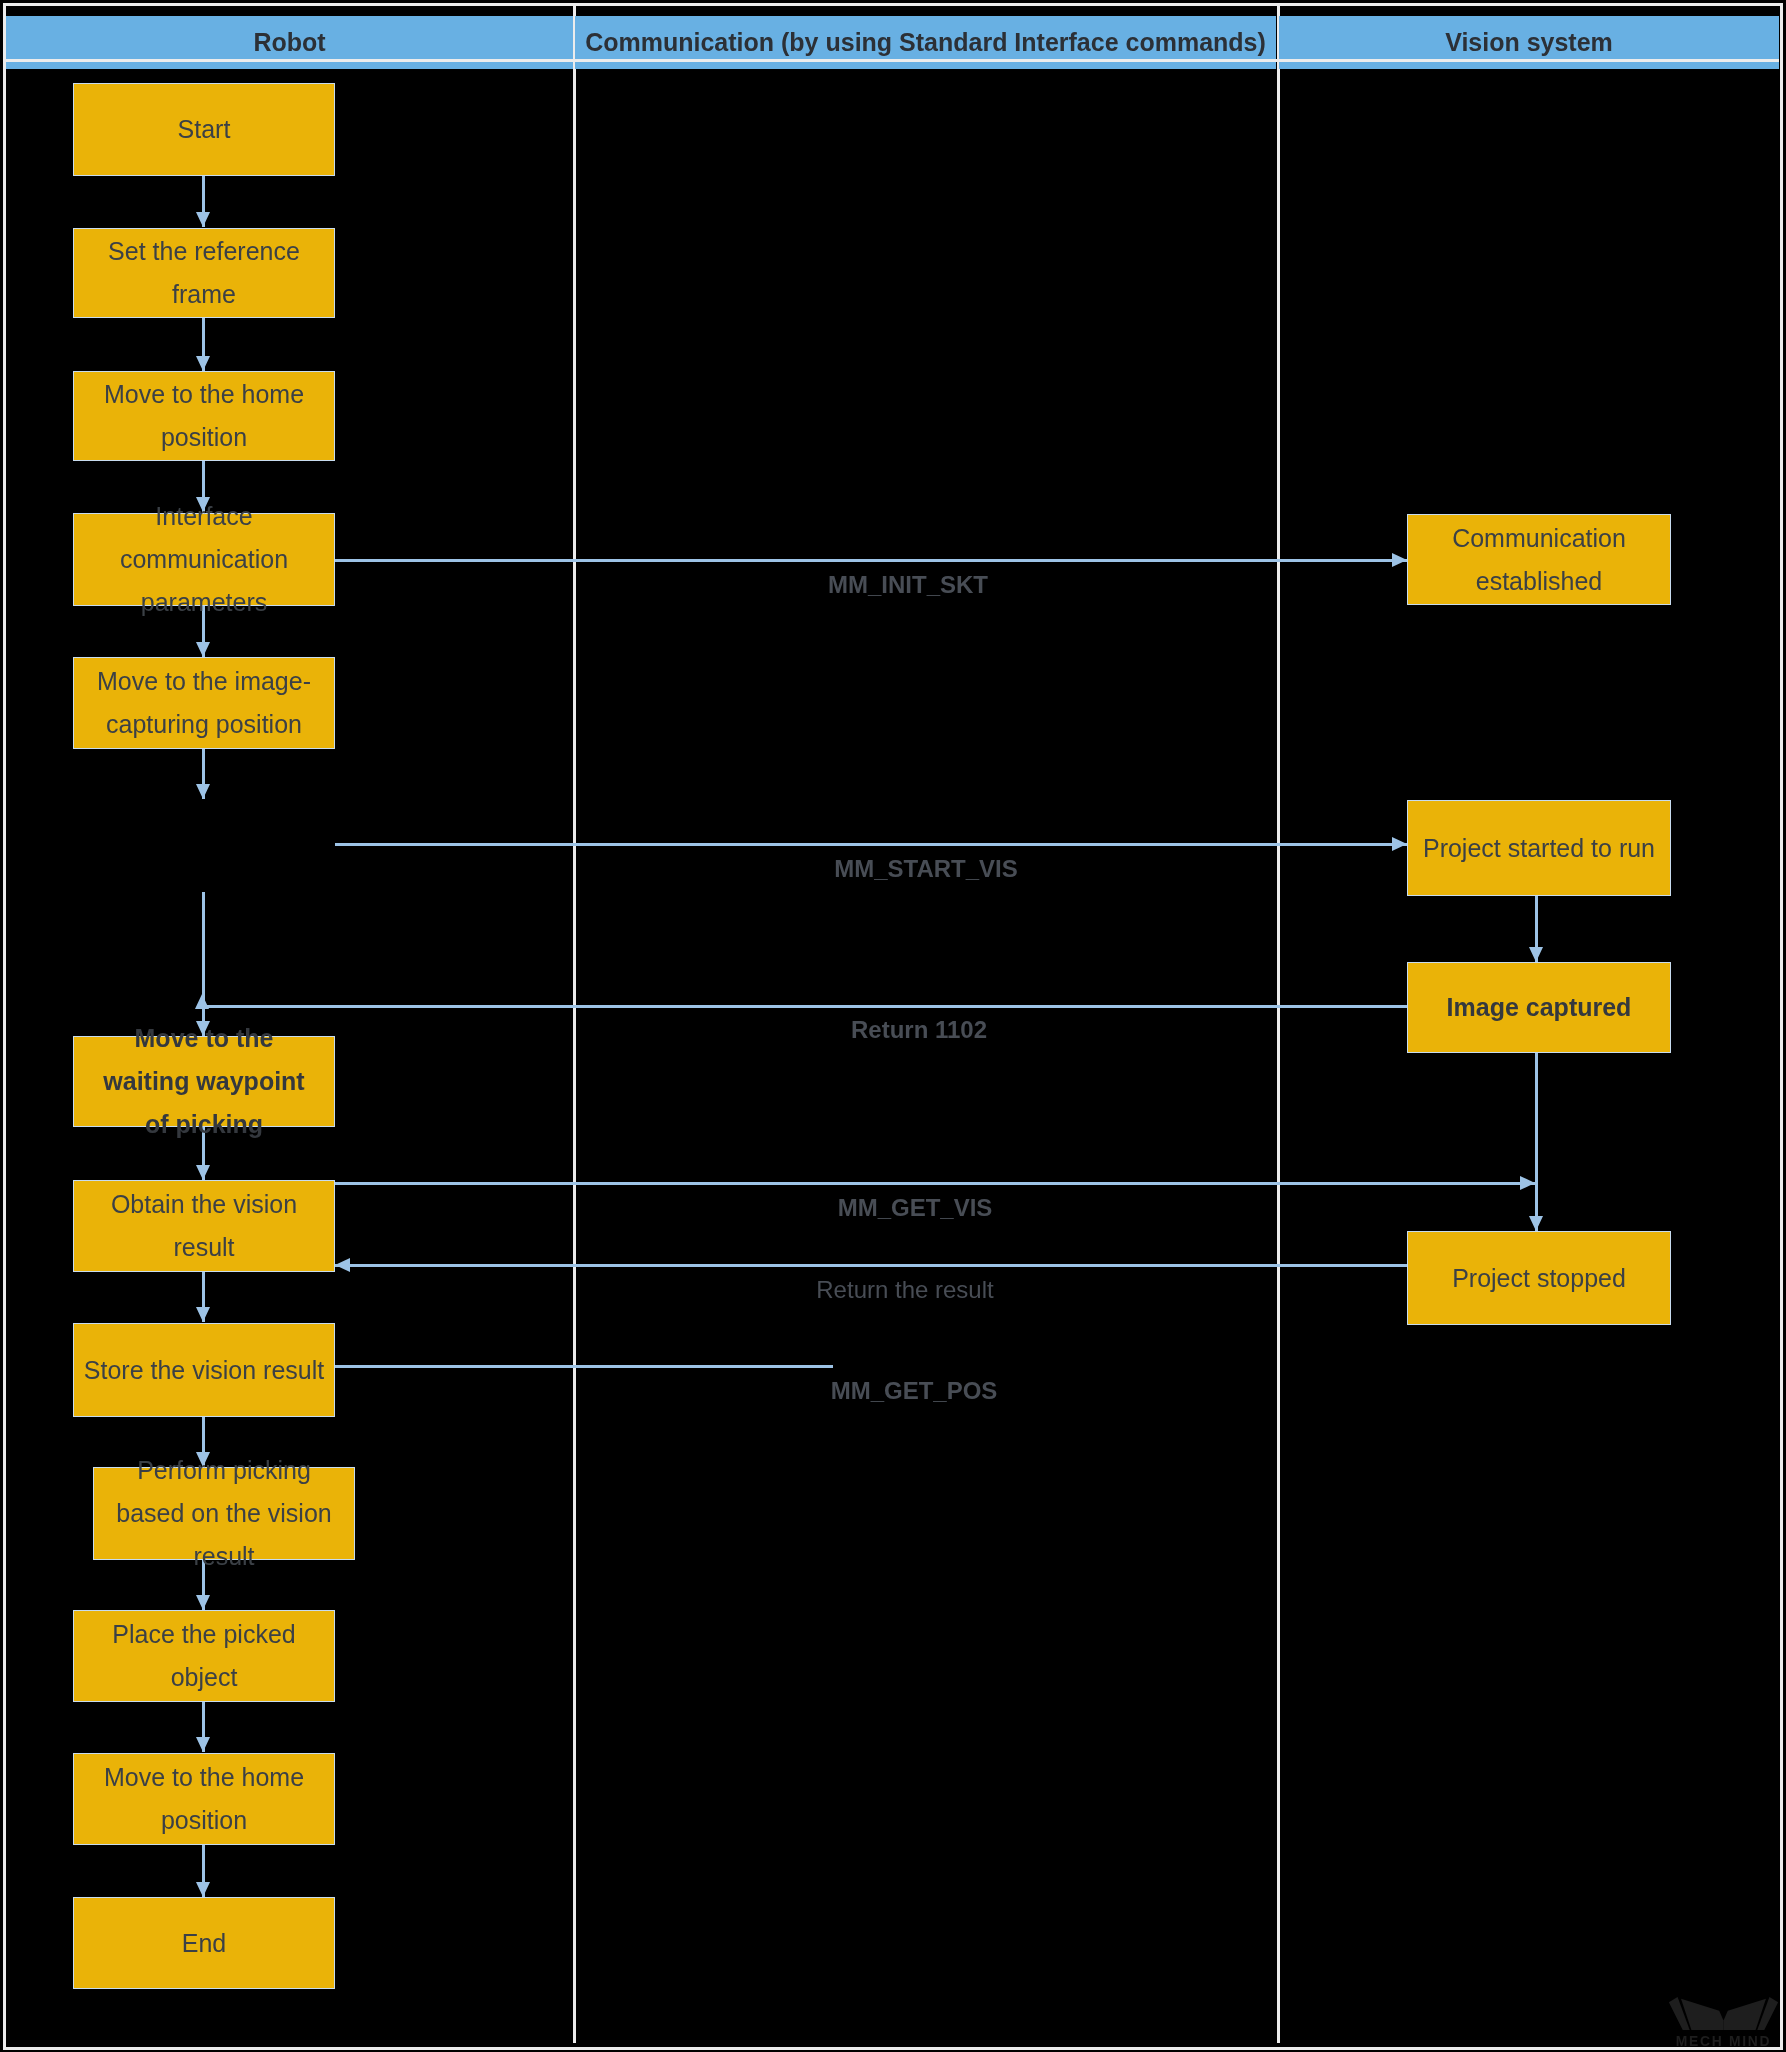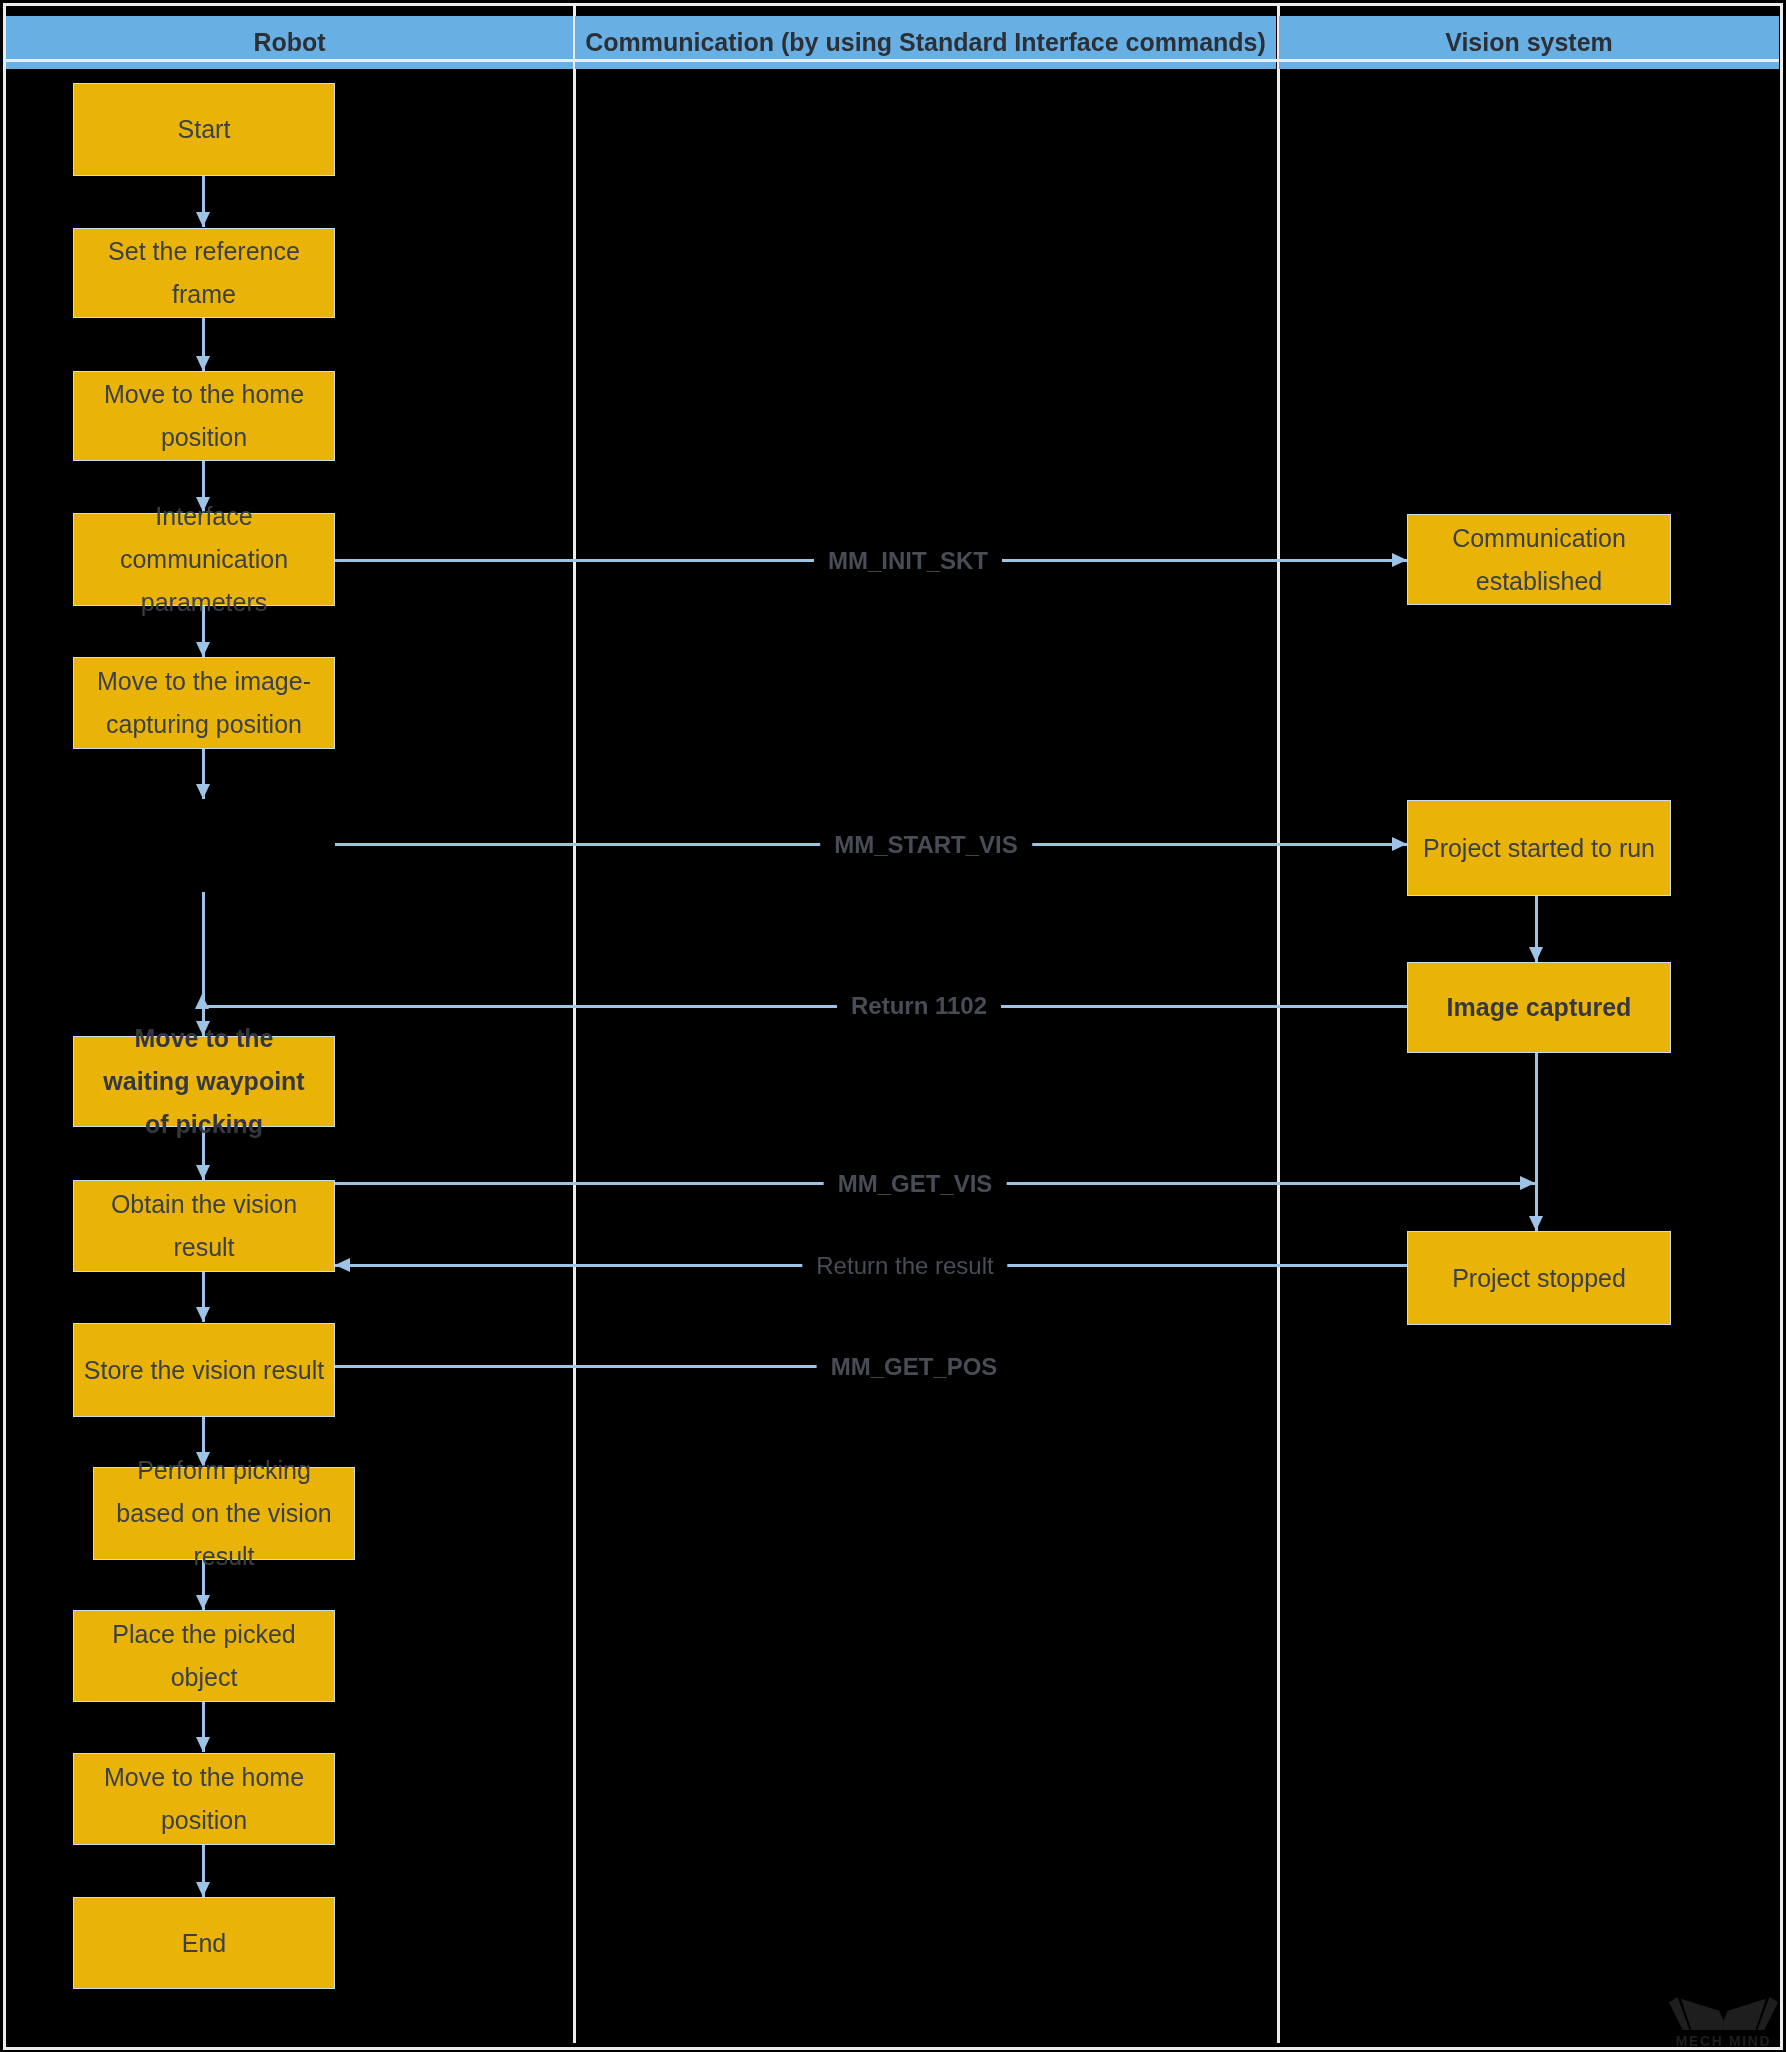--- a/index.html
+++ b/index.html
@@ -27,21 +27,21 @@
   .ahd::after{content:'';position:absolute;left:50%;bottom:0;transform:translateX(-50%);
       width:0;height:0;border:7.8px solid transparent;border-bottom:0;border-top:15.6px solid #9dc3e6;}
   .ahr::after{content:'';position:absolute;right:0;top:50%;transform:translateY(-50%);
       width:0;height:0;border:7.8px solid transparent;border-right:0;border-left:15.6px solid #9dc3e6;}
   .ahl::after{content:'';position:absolute;left:0;top:50%;transform:translateY(-50%);
       width:0;height:0;border:7.8px solid transparent;border-left:0;border-right:15.6px solid #9dc3e6;}
   .tri-up{position:absolute;width:0;height:0;border:7.8px solid transparent;border-top:0;
       border-bottom:15.6px solid #9dc3e6;z-index:1;}
   
   .msg{position:absolute;transform:translate(-50%,-50%);background:#000;color:#484d55;
-       padding:0 14px;font-size:24px;white-space:nowrap;z-index:3;}
+       padding:0 14px;font-size:24px;white-space:nowrap;z-index:3;margin-top:24px;}
   .w600{font-weight:600;}
   .w700{font-weight:700;}
   
   .logo{position:absolute;left:1667px;top:1997px;z-index:5;}
 </style>
 </head>
 <body>
 
 <div class="stage">
 

